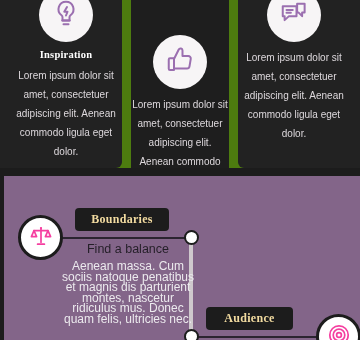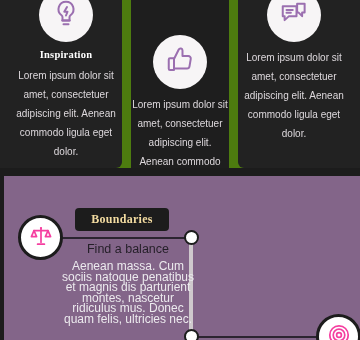--- a/index.html
+++ b/index.html
@@ -276,14 +276,15 @@
           <circle cx="12" cy="12" r="5.8"></circle>
           <circle cx="12" cy="12" r="2.4"></circle>
         </svg>
       </span>
     </div>
 
     <div class="pill pill-boundaries">Boundaries</div>
     <div class="block-heading block-heading-1">Find a balance</div>
     <div class="block-body block-body-1">Aenean massa. Cum sociis natoque penatibus et magnis dis parturient montes, nascetur ridiculus mus. Donec quam felis, ultricies nec.</div>
 
+    <div class="pill pill-audience">Audience</div>
   </div>
 </div>
 
 </body></html>

